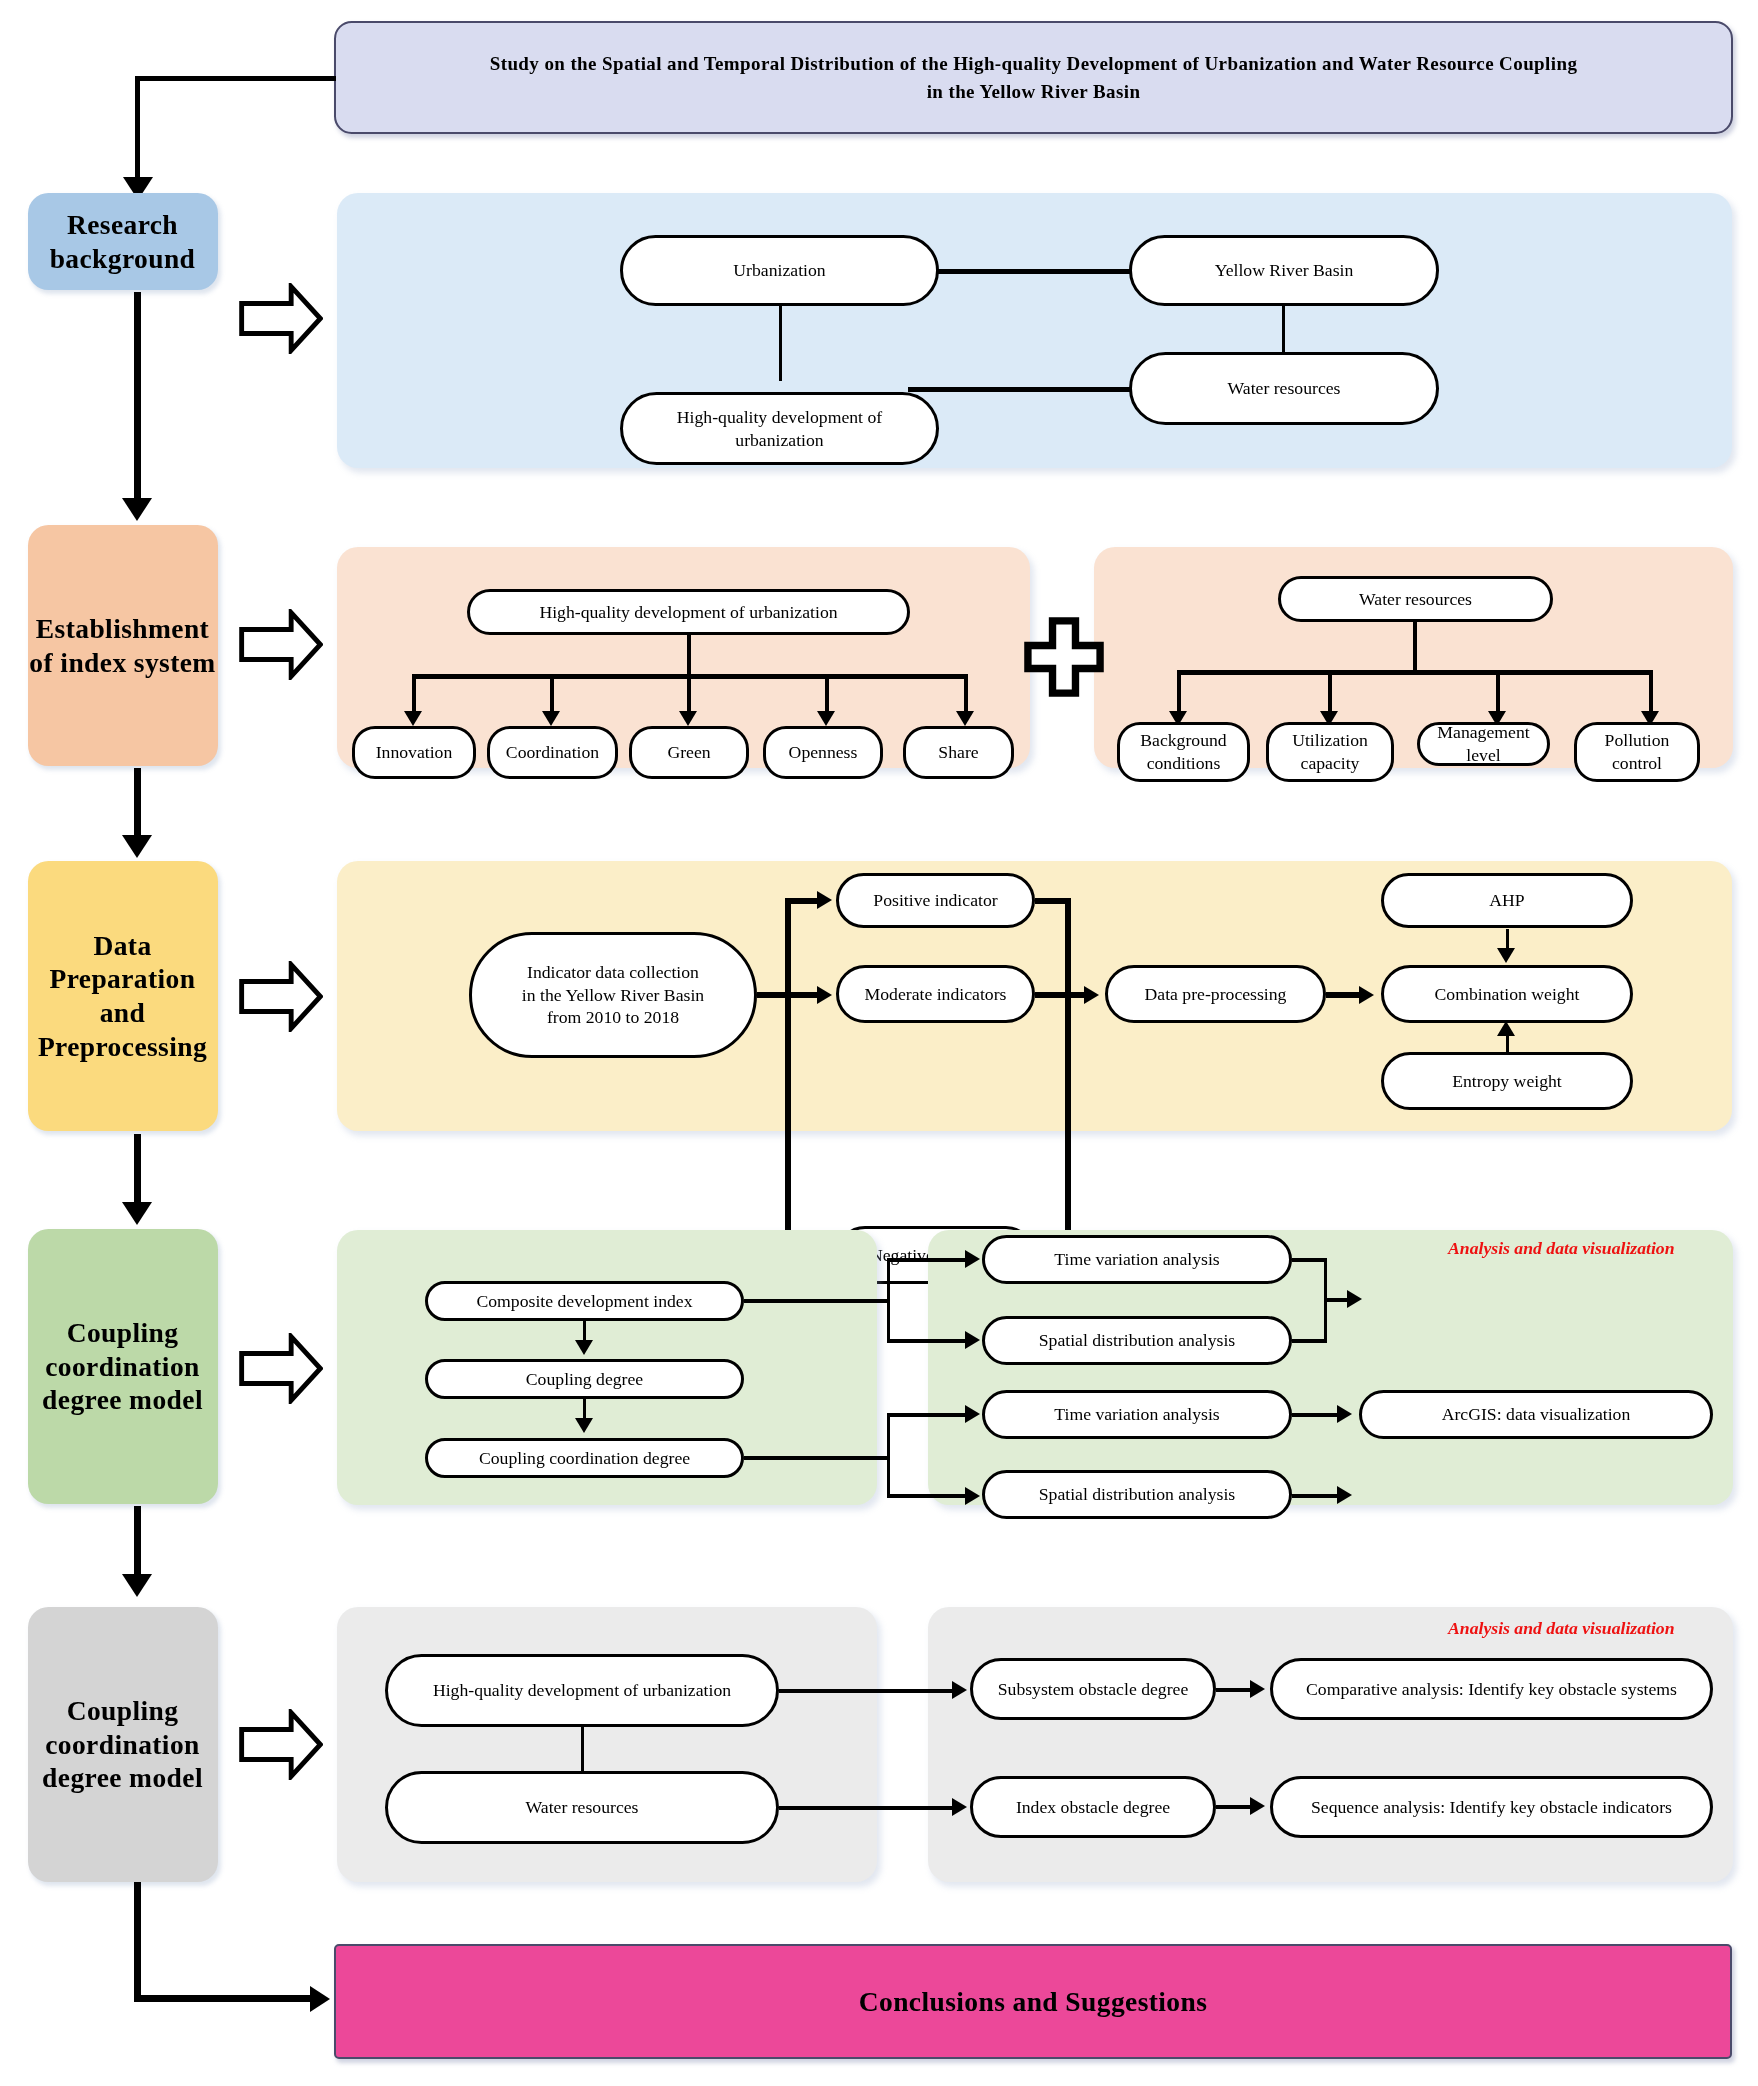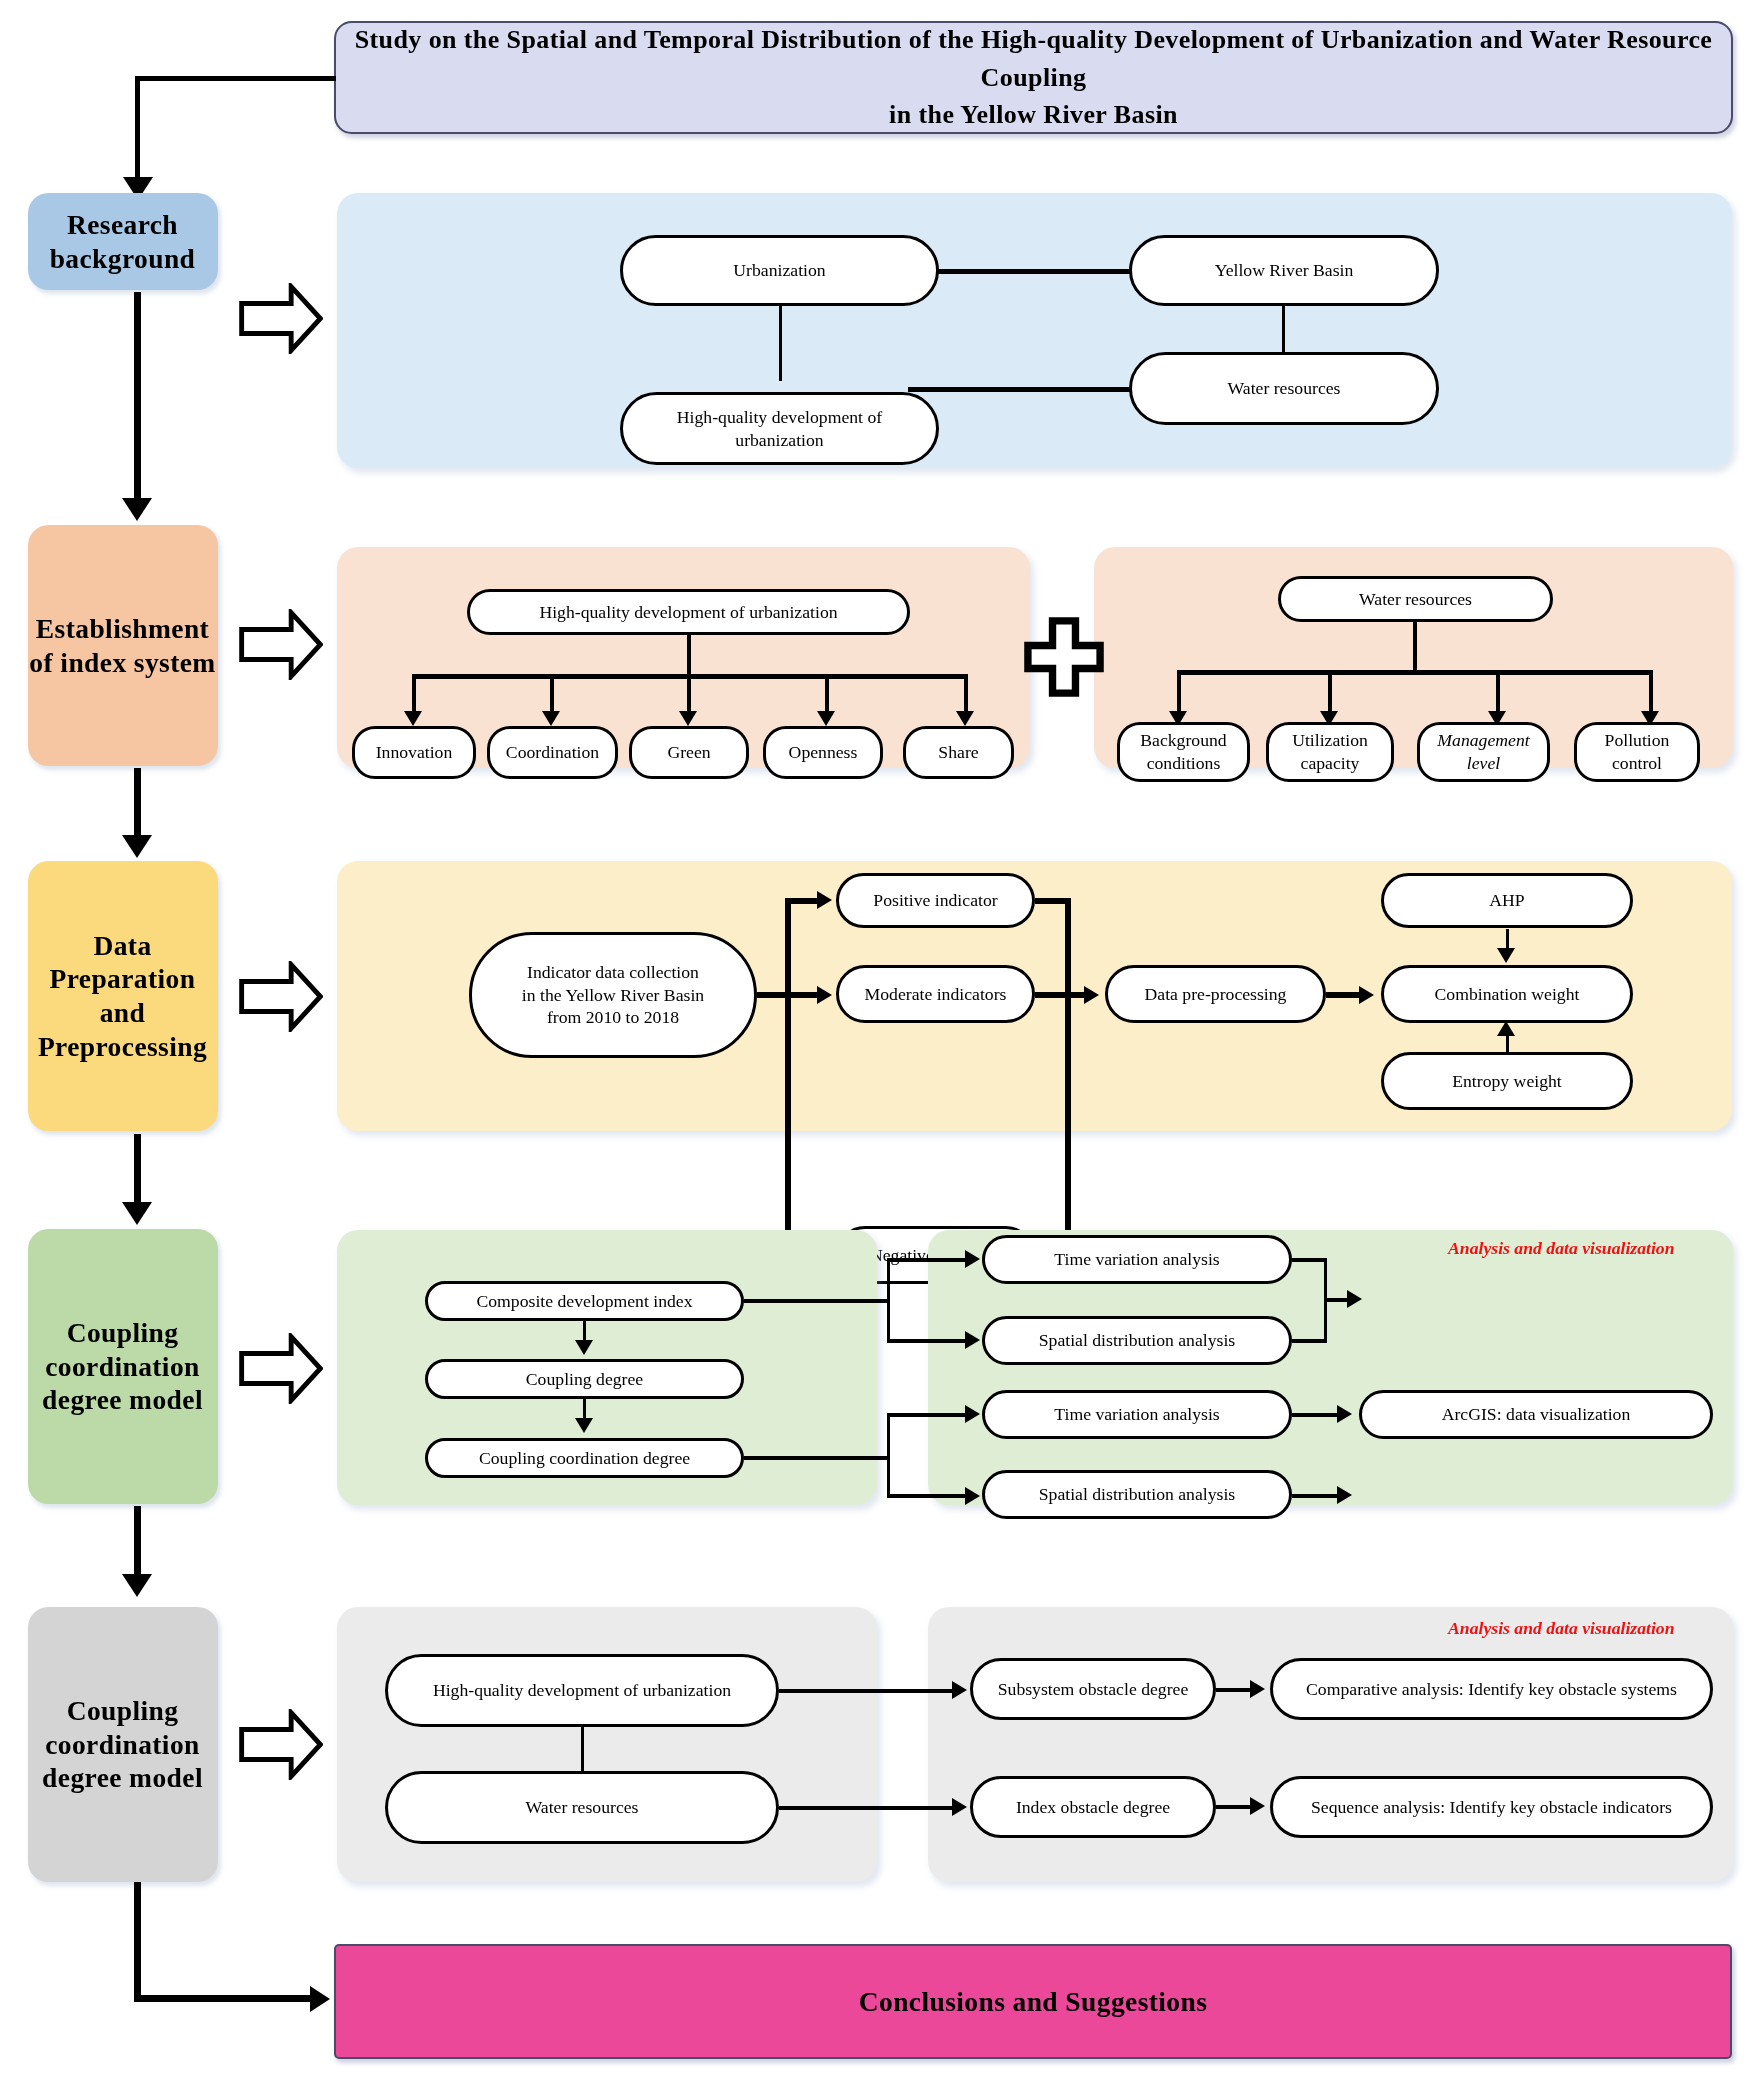--- a/index.html
+++ b/index.html
@@ -71,21 +71,21 @@
     font-size:17.7px;
     white-space:nowrap;
   }
 </style>
 </head>
 <body>
 
 <div id="stage">
 
   <div class="abs stagebox" style="left:334px;top:21px;width:1399px;height:113px;background:#d9dcf0;border:2.7px solid #4a4a6a;border-radius:17.7px;font-size:0;box-shadow:2.7px 3.5px 4.4px rgba(120,130,170,.35);">
-    <div style="width:100%;text-align:center;font-size:26px;font-weight:bold;line-height:1.45;padding:0 9px;box-sizing:border-box;">
+    <div style="width:100%;text-align:center;font-size:19px;font-weight:bold;line-height:1.45;padding:0 9px;box-sizing:border-box;">
       <div>Study on the Spatial and Temporal Distribution of the High-quality Development of Urbanization and Water Resource Coupling</div>
       <div>in the Yellow River Basin</div>
     </div>
   </div>
 
   <div class="ln h" style="left:135px;top:76px;width:201px;height:5.3px;"></div>
   <div class="ln v" style="left:135px;top:76px;height:111px;width:5.3px;"></div>
   <div class="ah down-big" style="left:123px;top:177px;"></div>
 
   <div class="abs stagebox" style="left:27.5px;top:193px;width:190px;height:97px;background:#a8c8e6;">
@@ -175,21 +175,21 @@
   <div class="ah down" style="left:1641px;top:711px;"></div>
 
   <div class="abs node soft" style="left:1117px;top:722px;width:133px;height:60px;flex-direction:column;">
     <span>Background</span>
     <span>conditions</span>
   </div>
   <div class="abs node soft" style="left:1266px;top:722px;width:128px;height:60px;flex-direction:column;">
     <span>Utilization</span>
     <span>capacity</span>
   </div>
-  <div class="abs node soft" style="left:1417px;top:722px;width:133px;height:60px;flex-direction:column;font-style:italic;">
+  <div class="abs node soft" style="left:1417px;top:722px;width:133px;height:44px;flex-direction:column;">
     <span>Management</span>
     <span>level</span>
   </div>
   <div class="abs node soft" style="left:1574px;top:722px;width:126px;height:60px;flex-direction:column;">
     <span>Pollution</span>
     <span>control</span>
   </div>
 
   <div class="ln v" style="left:134px;top:768px;height:77px;width:7px;"></div>
   <div class="ah down-big" style="left:122px;top:835px;"></div>

